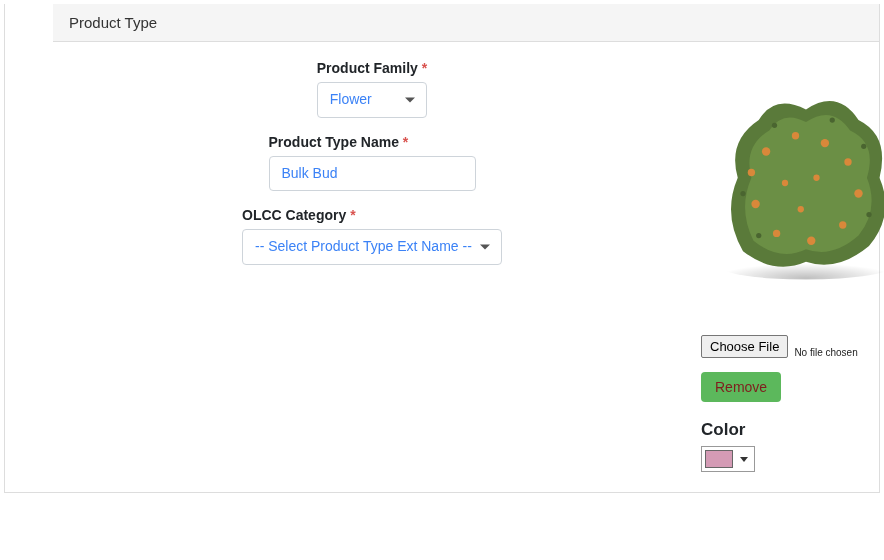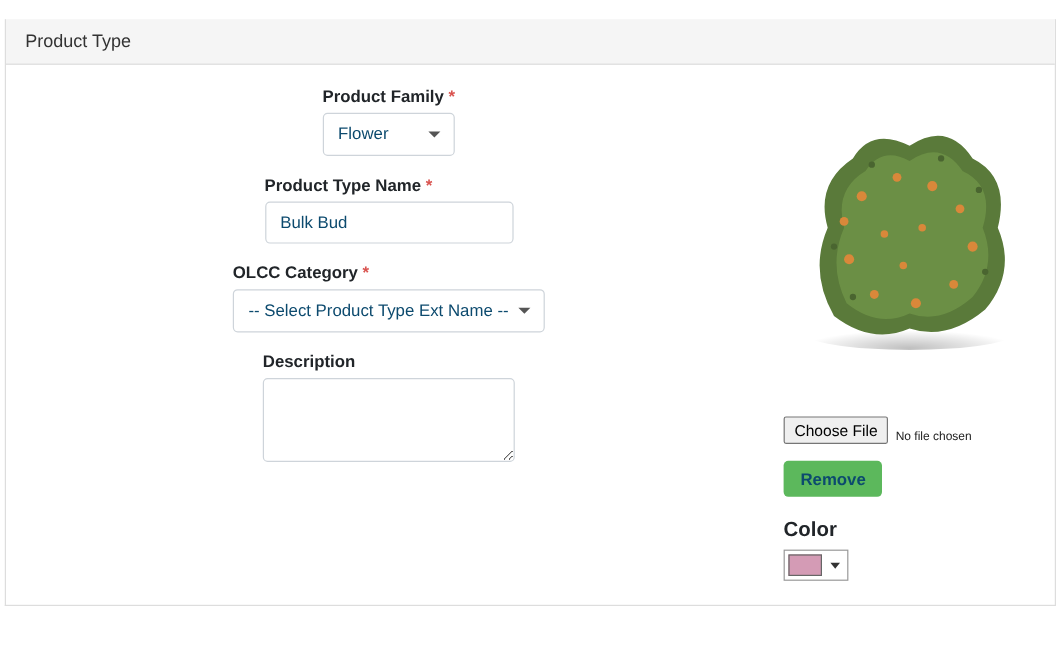--- a/index.html
+++ b/index.html
@@ -6,21 +6,22 @@
   body {
     margin: 0;
     font-family: -apple-system, BlinkMacSystemFont, "Segoe UI", Helvetica, Arial, sans-serif;
     font-size: 14px;
     color: #212529;
     background: #fff;
   }
   .panel {
     border: 1px solid #ddd;
     border-top: none;
-    margin: 16px 4px;
+    margin: 4px 4px;
+    padding-left: 48px;
   }
   .panel-header {
     background: #f5f5f5;
     padding: 10px 16px;
     font-size: 15px;
     color: #333;
     border-bottom: 1px solid #ddd;
   }
   .panel-body {
     display: flex;
@@ -44,21 +45,21 @@
     font-size: 14px;
     margin-bottom: 6px;
     display: block;
   }
   .req { color: #d9534f; }
   .form-control {
     width: 100%;
     padding: 7px 12px;
     font-size: 14px;
     line-height: 1.4;
-    color: #0c4a6e;
+    color: #3b82f6;
     background: #fff;
     border: 1px solid #ced4da;
     border-radius: 4px;
   }
   select.form-control {
     appearance: none;
     background-image: none;
     padding-right: 28px;
     position: relative;
   }
@@ -125,27 +126,26 @@
     border: 1px solid #767676;
     background: #efefef;
     padding: 3px 8px;
     font-size: 13px;
     border-radius: 2px;
     cursor: pointer;
   }
   .file-status { font-size: 10px; color: #222; }
   .btn-remove {
     background: #5cb85c;
-    color: #0c4a6e;
+    color: #7f1d1d;
     border: none;
     padding: 7px 14px;
     border-radius: 4px;
     font-size: 14px;
     cursor: pointer;
-    font-weight: bold;
   }
   .color-label {
     font-weight: 700;
     font-size: 17px;
     margin-top: 18px;
     margin-bottom: 6px;
   }
   .color-picker {
     display: inline-flex;
     border: 1px solid #999;
@@ -202,24 +202,20 @@
           <span>OLCC Category</span>
           <span class="req">*</span>
         </label>
         <div class="select-wrap">
           <select class="form-control">
             <option>-- Select Product Type Ext Name --</option>
           </select>
         </div>
       </div>
 
-      <div class="form-group">
-        <label class="label">Description</label>
-        <textarea class="form-control" style=""></textarea>
-      </div>
 
 
       <div class="row2">
       </div>
 
     </div>
 
     <div class="col-right">
       <svg class="product-img" viewBox="0 0 200 200">
         <defs>

